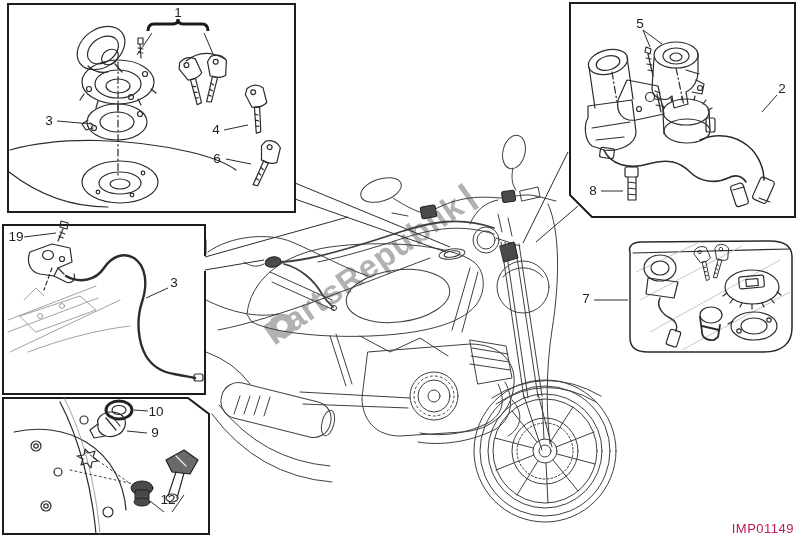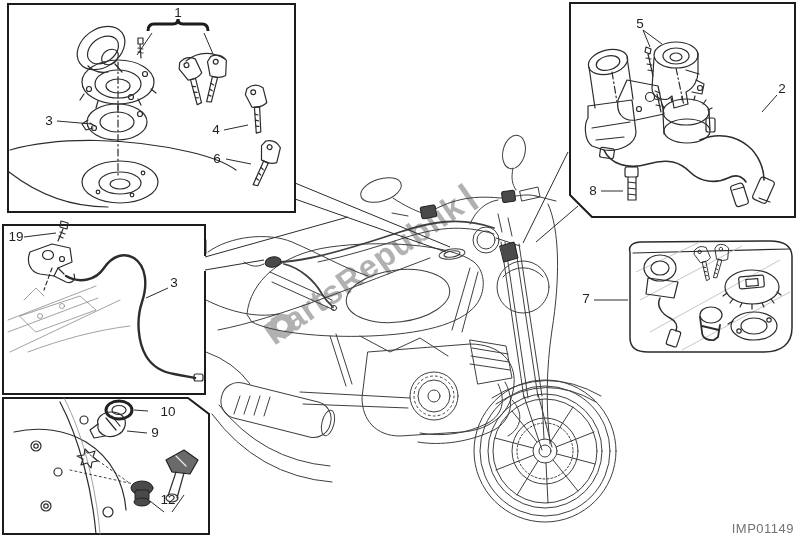--- a/index.html
+++ b/index.html
@@ -7,21 +7,21 @@
     position:relative;width:799px;height:539px;background:#ffffff;overflow:hidden;
     font-family:"Liberation Sans","DejaVu Sans",sans-serif;
   }
   .stage svg{position:absolute;left:0;top:0;}
   .callout{
     position:absolute;transform:translate(-50%,-50%);
     font-size:13.5px;color:#1f1f1f;line-height:1;letter-spacing:0;
     user-select:none;white-space:nowrap;
   }
   .figure-code{
-    position:absolute;right:5px;top:521px;font-size:13px;color:#737373;letter-spacing:.5px;
+    position:absolute;right:5px;top:521px;font-size:13px;color:#be185d;letter-spacing:.5px;
   }
   .watermark{
     position:absolute;left:268px;top:318px;display:flex;align-items:center;gap:7px;
     transform:rotate(-35deg);transform-origin:0 50%;
     color:#9e9e9e;opacity:.8;font-weight:bold;font-size:33px;letter-spacing:1px;
     pointer-events:none;white-space:nowrap;
   }
   .wm-bar{width:5px;height:30px;background:currentColor;display:inline-block;}
   
   .ln{stroke:#3f3f3f;stroke-width:1;fill:none;stroke-linecap:round;stroke-linejoin:round;}
@@ -351,19 +351,19 @@
 
   <span class="callout" style="left:178px;top:13px">1</span>
   <span class="callout" style="left:782px;top:89px">2</span>
   <span class="callout" style="left:49px;top:121px">3</span>
   <span class="callout" style="left:216px;top:130px">4</span>
   <span class="callout" style="left:640px;top:24px">5</span>
   <span class="callout" style="left:217px;top:159px">6</span>
   <span class="callout" style="left:586px;top:299px">7</span>
   <span class="callout" style="left:593px;top:191px">8</span>
   <span class="callout" style="left:155px;top:433px">9</span>
-  <span class="callout" style="left:168px;top:412px">10</span>
+  <span class="callout" style="left:156px;top:412px">10</span>
   <span class="callout" style="left:16px;top:237px">19</span>
   <span class="callout" style="left:168px;top:500px">12</span>
   <span class="callout" style="left:174px;top:283px">3</span>
 
   <span class="figure-code">IMP01149</span>
 </div>
 
 </body></html>

